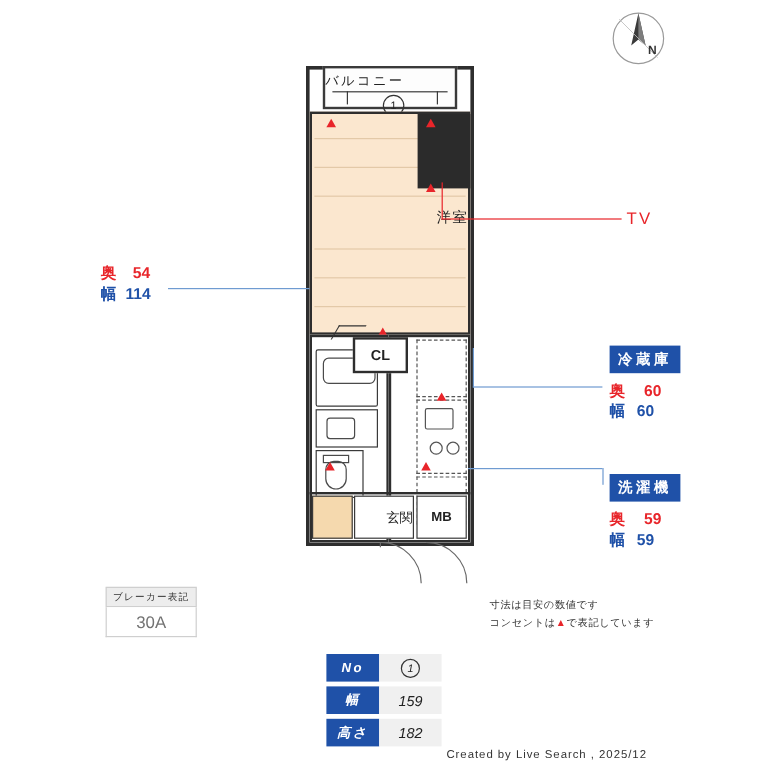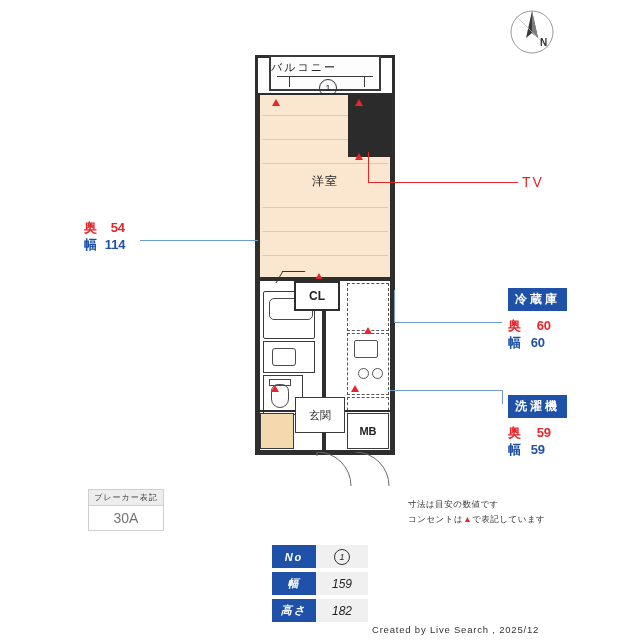--- a/index.html
+++ b/index.html
@@ -36,21 +36,21 @@
   }
   #balcony .hline{position:absolute;left:6px;right:6px;top:19px;height:1px;background:#3a3a3a;}
   #balcony .vline{position:absolute;top:19px;bottom:2px;width:1px;background:#3a3a3a;}
 
   
   #yoshitsu{
     position:absolute;left:3px;top:38px;width:134px;height:186px;
     background:#fbe7cf;border:2px solid #2e2e2e;box-sizing:border-box;
   }
   #yoshitsu .lbl{
-    position:absolute;left:0;right:0;top:78px;text-align:center;
+    position:absolute;left:0;right:0;top:78px;text-align:right;
     font-size:12px;color:#222;letter-spacing:1px;
   }
   
   #darkblk{
     position:absolute;left:93px;top:40px;width:44px;height:62px;background:#2b2b2b;
   }
   
   .seam{position:absolute;height:1px;background:#e3c9a8;}
 
   
@@ -112,23 +112,23 @@
   }
   .sink{position:absolute;left:6px;top:6px;width:22px;height:16px;border:1.2px solid #555;border-radius:2px;}
   .burner{position:absolute;width:9px;height:9px;border:1.2px solid #555;border-radius:50%;}
 
   
   #entrance{
     position:absolute;left:3px;top:355px;width:134px;height:42px;
     border-top:2px solid #2e2e2e;box-sizing:border-box;
   }
   #genkan{
-    position:absolute;left:40px;top:342px;width:50px;height:36px;
+    position:absolute;left:40px;top:358px;width:50px;height:36px;
     border:1.5px solid #3a3a3a;box-sizing:border-box;background:#ffffff;
-    display:flex;align-items:center;justify-content:center;font-size:11px;
+    display:flex;align-items:center;justify-content:flex-end;font-size:11px;
   }
   #mb{
     position:absolute;left:92px;top:358px;width:42px;height:36px;
     border:1.5px solid #3a3a3a;box-sizing:border-box;background:#ffffff;
     display:flex;align-items:center;justify-content:center;font-size:11px;font-weight:bold;
   }
   #tatakiL{
     position:absolute;left:5px;top:358px;width:34px;height:36px;background:#f5d9ae;
     border:1.5px solid #3a3a3a;box-sizing:border-box;
   }

